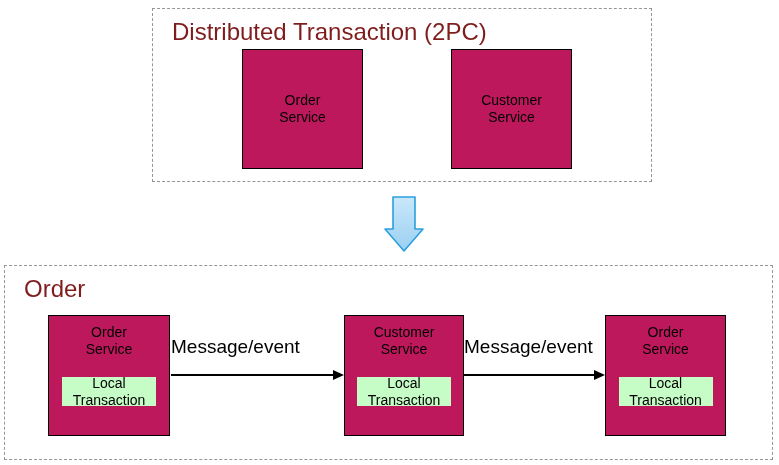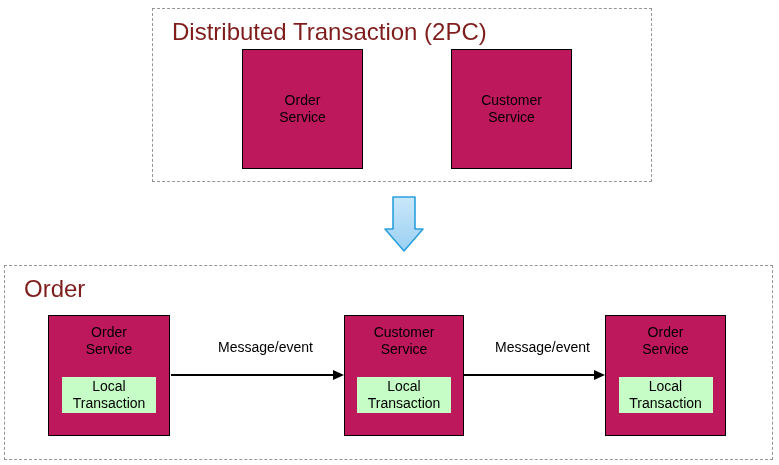--- a/index.html
+++ b/index.html
@@ -31,38 +31,38 @@
   .step-box { top:49px; width:121px; height:121px; }
   #step-1 { left:43px;  width:122px; }
   #step-2 { left:339px; width:120px; }
   #step-3 { left:600px; }
   .svc-label {
     position:absolute; top:8px; left:0; right:0; text-align:center;
     font-size:14px; line-height:17px; white-space:pre-line;
   }
   .local-box {
     position:absolute; top:61px; left:50%; transform:translateX(-50%);
-    width:94px; height:36px; background:#c6fdc6;
+    width:94px; height:29px; background:#c6fdc6;
     display:flex; align-items:center; justify-content:center;
     text-align:center; font-size:14px; line-height:17px; white-space:pre-line;
   }
   .msg-arrow { position:absolute; top:101px; height:16px; }
   #arrow-1 { left:166px; width:173px; }
   #arrow-2 { left:459px; width:141px; }
   .msg-arrow .line {
     position:absolute; left:0; right:8px; top:7px; height:2px; background:#000;
   }
   .msg-arrow .head {
     position:absolute; right:0; top:3px; width:0; height:0;
     border-left:11px solid #000;
     border-top:5px solid transparent; border-bottom:5px solid transparent;
   }
   .msg-label {
-    position:absolute; top:72px; text-align:center;
-    font-size:14px; line-height:18px;margin-left:8px;
+    position:absolute; top:72px; text-align:left;
+    font-size:19px; line-height:18px;
   }
   #msg-label-1 { left:166px; width:173px; }
   #msg-label-2 { left:459px; width:141px; }
   .down-arrow { position:absolute; left:384px; top:196px; }
 </style>
 </head>
 <body>
 
 <div class="canvas">
 

